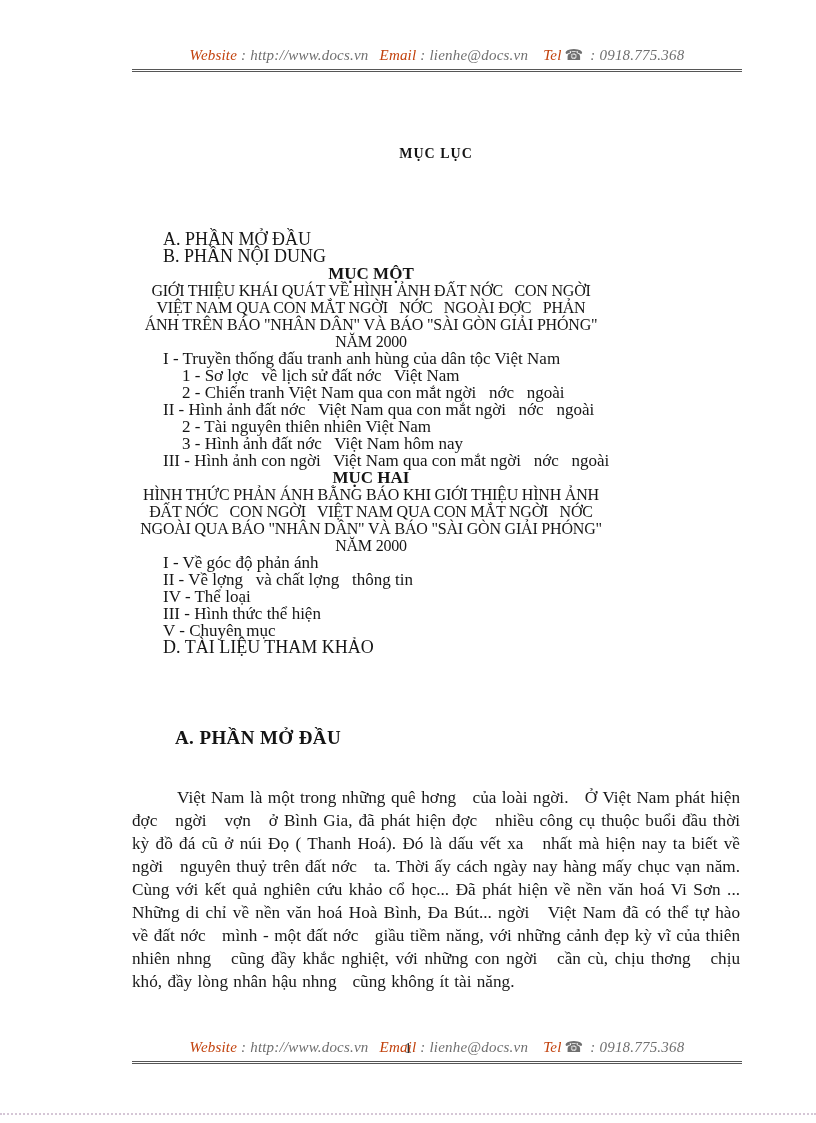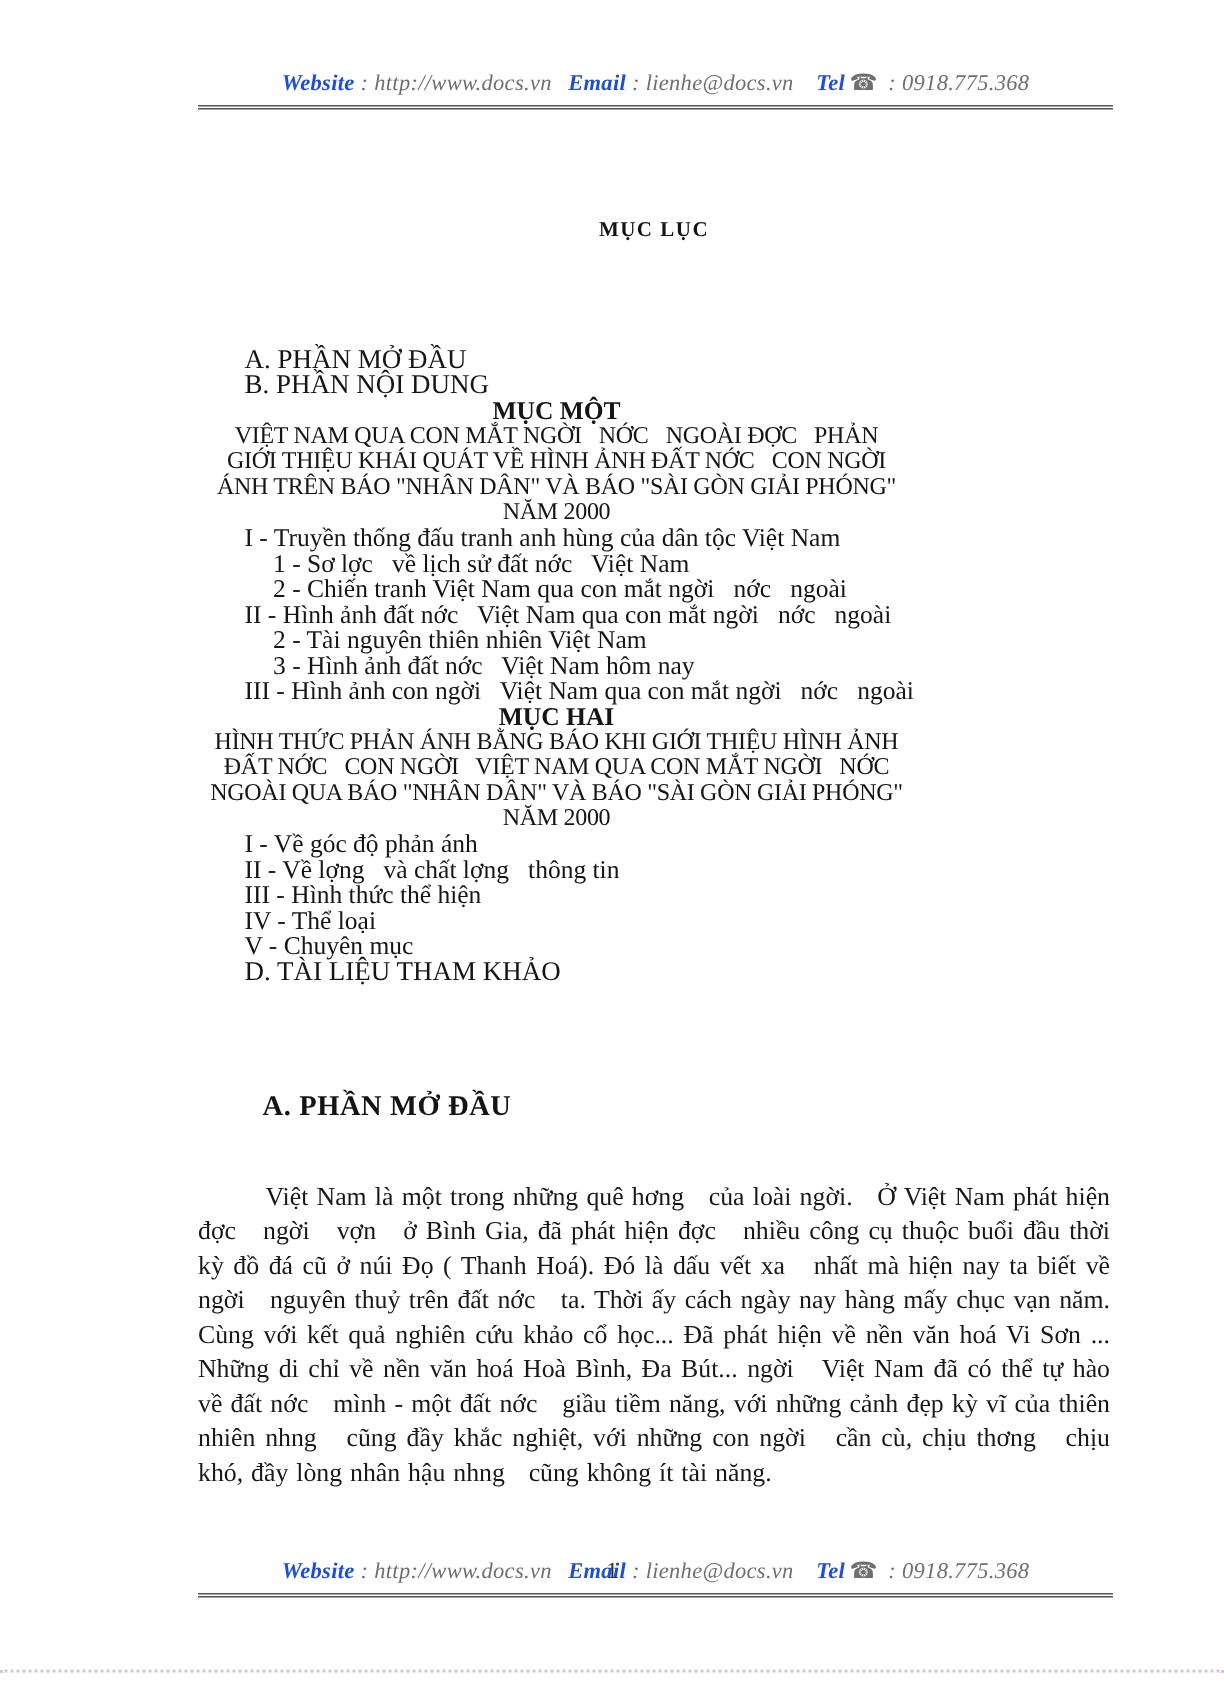--- a/index.html
+++ b/index.html
@@ -19,21 +19,21 @@
     width: 610px;
     text-align: center;
     font-style: italic;
     font-size: 15px;
     letter-spacing: 0.2px;
     color: #6f6f6f;
     padding-bottom: 5px;
     border-bottom: 3px double #565656;
     white-space: nowrap;
   }
-  .contact-strip .lbl { font-weight: bold; color: #1d4ed8; }
+  .contact-strip .lbl { font-weight: normal; color: #c2410c; }
   .contact-strip .sp-email { margin-left: 11px; }
   .contact-strip .sp-tel { margin-left: 15px; }
   .contact-strip .phone { font-style: normal; margin: 0 3px; }
   .hdr { top: 46px; }
   .ftr { top: 1038px; }
 
   .doc-title {
     position: absolute;
     top: 146px; left: 132px; width: 608px;
     text-align: center;
@@ -103,40 +103,40 @@
   <div class="contact-strip hdr">
     <span class="lbl">Website</span><span> : </span><span>http://www.docs.vn</span><span class="lbl sp-email">Email</span><span> : </span><span>lienhe@docs.vn</span><span class="lbl sp-tel">Tel</span><span class="phone">☎</span><span> : </span><span>0918.775.368</span>
   </div>
 
   <div class="doc-title">MỤC LỤC</div>
 
   <div class="toc">
     <div class="l1 big">A. PHẦN MỞ ĐẦU</div>
     <div class="l1 big">B. PHẦN NỘI DUNG</div>
     <div class="muc">MỤC MỘT</div>
+    <div class="cen">GIỚI THIỆU KHÁI QUÁT VỀ HÌNH ẢNH ĐẤT NỚC &nbsp; CON NGỜI</div>
     <div class="cen">VIỆT NAM QUA CON MẮT NGỜI &nbsp; NỚC &nbsp; NGOÀI ĐỢC &nbsp; PHẢN</div>
-    <div class="cen">GIỚI THIỆU KHÁI QUÁT VỀ HÌNH ẢNH ĐẤT NỚC &nbsp; CON NGỜI</div>
     <div class="cen">ÁNH TRÊN BÁO "NHÂN DÂN" VÀ BÁO "SÀI GÒN GIẢI PHÓNG"</div>
     <div class="cen">NĂM 2000</div>
     <div class="l1">I - Truyền thống đấu tranh anh hùng của dân tộc Việt Nam</div>
     <div class="l2">1 - Sơ lợc &nbsp; về lịch sử đất nớc &nbsp; Việt Nam</div>
     <div class="l2">2 - Chiến tranh Việt Nam qua con mắt ngời &nbsp; nớc &nbsp; ngoài</div>
     <div class="l1">II - Hình ảnh đất nớc &nbsp; Việt Nam qua con mắt ngời &nbsp; nớc &nbsp; ngoài</div>
     <div class="l2">2 - Tài nguyên thiên nhiên Việt Nam</div>
     <div class="l2">3 - Hình ảnh đất nớc &nbsp; Việt Nam hôm nay</div>
     <div class="l1">III - Hình ảnh con ngời &nbsp; Việt Nam qua con mắt ngời &nbsp; nớc &nbsp; ngoài</div>
     <div class="muc">MỤC HAI</div>
     <div class="cen">HÌNH THỨC PHẢN ÁNH BẰNG BÁO KHI GIỚI THIỆU HÌNH ẢNH</div>
     <div class="cen">ĐẤT NỚC &nbsp; CON NGỜI &nbsp; VIỆT NAM QUA CON MẮT NGỜI &nbsp; NỚC</div>
     <div class="cen">NGOÀI QUA BÁO "NHÂN DÂN" VÀ BÁO "SÀI GÒN GIẢI PHÓNG"</div>
     <div class="cen">NĂM 2000</div>
     <div class="l1">I - Về góc độ phản ánh</div>
     <div class="l1">II - Về lợng &nbsp; và chất lợng &nbsp; thông tin</div>
+    <div class="l1">IV - Thể loại</div>
     <div class="l1">III - Hình thức thể hiện</div>
-    <div class="l1">IV - Thể loại</div>
     <div class="l1">V - Chuyên mục</div>
     <div class="l1 big">D. TÀI LIỆU THAM KHẢO</div>
   </div>
 
   <div class="section-heading">A. PHẦN MỞ ĐẦU</div>
 
   <div class="body-par">Việt Nam là một trong những quê hơng &nbsp; của loài ngời. &nbsp; Ở Việt Nam phát hiện đợc &nbsp; ngời &nbsp; vợn &nbsp; ở Bình Gia, đã phát hiện đợc &nbsp; nhiều công cụ thuộc buổi đầu thời kỳ đồ đá cũ ở núi Đọ ( Thanh Hoá). Đó là dấu vết xa &nbsp; nhất mà hiện nay ta biết về ngời &nbsp; nguyên thuỷ trên đất nớc &nbsp; ta. Thời ấy cách ngày nay hàng mấy chục vạn năm. Cùng với kết quả nghiên cứu khảo cổ học... Đã phát hiện về nền văn hoá Vi Sơn ... Những di chỉ về nền văn hoá Hoà Bình, Đa Bút... ngời &nbsp; Việt Nam đã có thể tự hào về đất nớc &nbsp; mình - một đất nớc &nbsp; giầu tiềm năng, với những cảnh đẹp kỳ vĩ của thiên nhiên nhng &nbsp; cũng đầy khắc nghiệt, với những con ngời &nbsp; cần cù, chịu thơng &nbsp; chịu khó, đầy lòng nhân hậu nhng &nbsp; cũng không ít tài năng.</div>
 
   <div class="contact-strip ftr">
     <span class="lbl">Website</span><span> : </span><span>http://www.docs.vn</span><span class="lbl sp-email">Email</span><span> : </span><span>lienhe@docs.vn</span><span class="lbl sp-tel">Tel</span><span class="phone">☎</span><span> : </span><span>0918.775.368</span>

